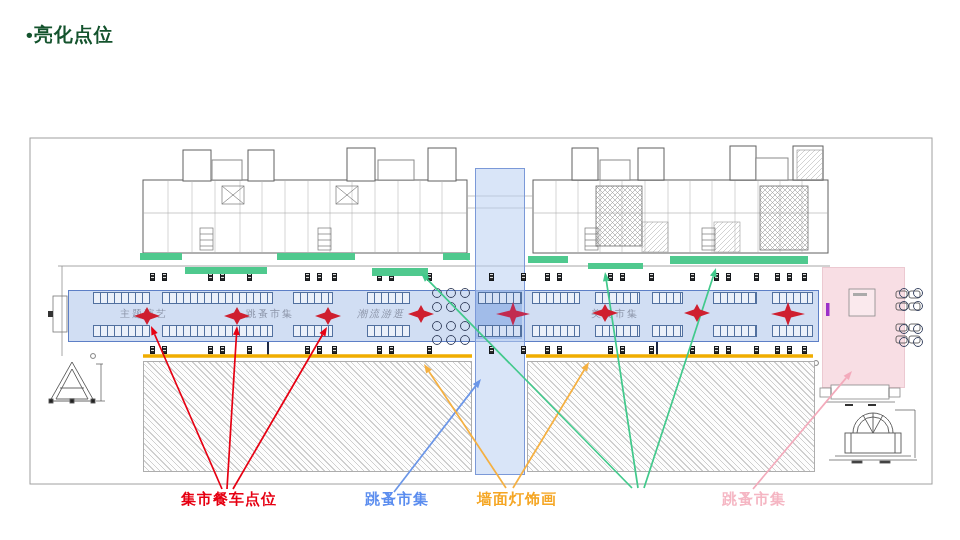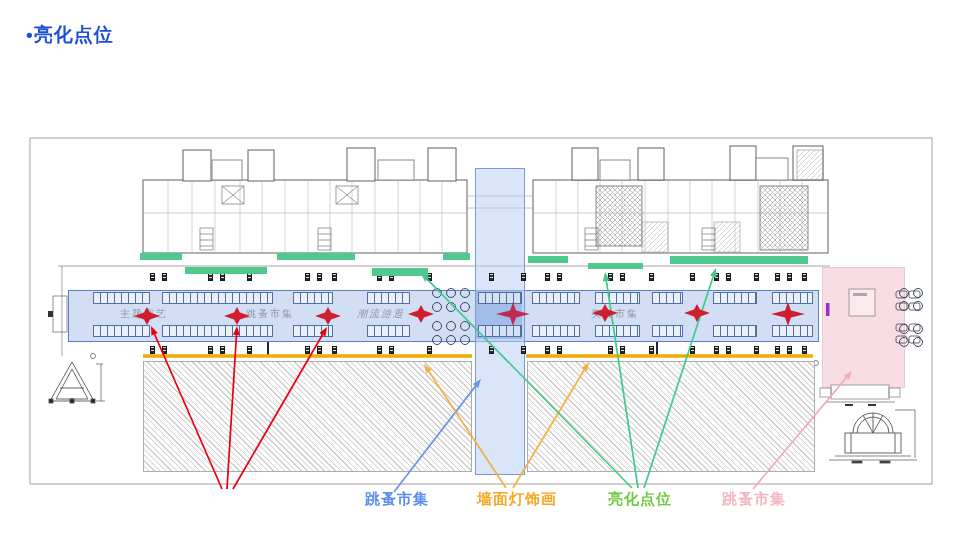--- a/index.html
+++ b/index.html
@@ -1,19 +1,19 @@
 <!DOCTYPE html>
 <html><head>
 <meta charset="utf-8">
 <style>
   html,body{margin:0;padding:0;background:#fff;}
   .slide{position:relative;width:960px;height:540px;background:#fff;overflow:hidden;
          font-family:"Liberation Sans","DejaVu Sans",sans-serif;}
   .title{position:absolute;left:26px;top:22px;margin:0;font-size:19px;font-weight:bold;
-         color:#1d4ed8;letter-spacing:1px;}
+         color:#14532d;letter-spacing:1px;}
   
   .layer{position:absolute;left:0;top:0;width:960px;height:540px;}
   .drawing{z-index:1;}
   .pink-area{position:absolute;left:822px;top:267px;width:81px;height:119px;
              background:#f8dee4;border:1px solid #ecc9d1;z-index:0;}
   .hstrip{position:absolute;left:68px;top:290px;width:749px;height:50px;
           background:rgba(197,214,240,.8);border:1px solid #5d7fc6;z-index:2;}
   .vstrip{position:absolute;left:475px;top:168px;width:48px;height:305px;
           background:rgba(186,208,242,.55);border:1px solid #7b99d8;z-index:2;}
   .vstrip-cross{position:absolute;left:476px;top:291px;width:46px;height:48px;
@@ -298,18 +298,18 @@
       <polygon points="134,316 144,312.5 147,307 150,312.5 160,316 150,319.5 147,325 144,319.5" fill="#cf1f2f"></polygon>
       <polygon points="224,316 234,312.5 237,307 240,312.5 250,316 240,319.5 237,325 234,319.5" fill="#cf1f2f"></polygon>
       <polygon points="315,316 325,312.5 328,307 331,312.5 341,316 331,319.5 328,325 325,319.5" fill="#cf1f2f"></polygon>
       <polygon points="408,314 418,310.5 421,305 424,310.5 434,314 424,317.5 421,323 418,317.5" fill="#cf1f2f"></polygon>
       <polygon points="496,314 510,310.5 513,302 516,310.5 530,314 516,317.5 513,326 510,317.5" fill="#c22b50"></polygon>
       <polygon points="592,313 602,309.5 605,304 608,309.5 618,313 608,316.5 605,322 602,316.5" fill="#cf1f2f"></polygon>
       <polygon points="684,313 694,309.5 697,304 700,309.5 710,313 700,316.5 697,322 694,316.5" fill="#cf1f2f"></polygon>
       <polygon points="771,314 785,310.5 788,302 791,310.5 805,314 791,317.5 788,326 785,317.5" fill="#cf1f2f"></polygon>
     </svg>
 
+  <span class="legend-label lg0" style="color: rgb(230, 0, 18);">集市餐车点位</span>
   <span class="legend-label lg1" style="color: rgb(91, 141, 239);">跳蚤市集</span>
   <span class="legend-label lg2" style="color: rgb(245, 166, 35);">墙面灯饰画</span>
-  <span class="legend-label lg3" style="color: rgb(110, 203, 60);">亮化点位</span>
   <span class="legend-label lg4" style="color: rgb(245, 182, 195);">跳蚤市集</span>
 
 </div>
 
 </body></html>

